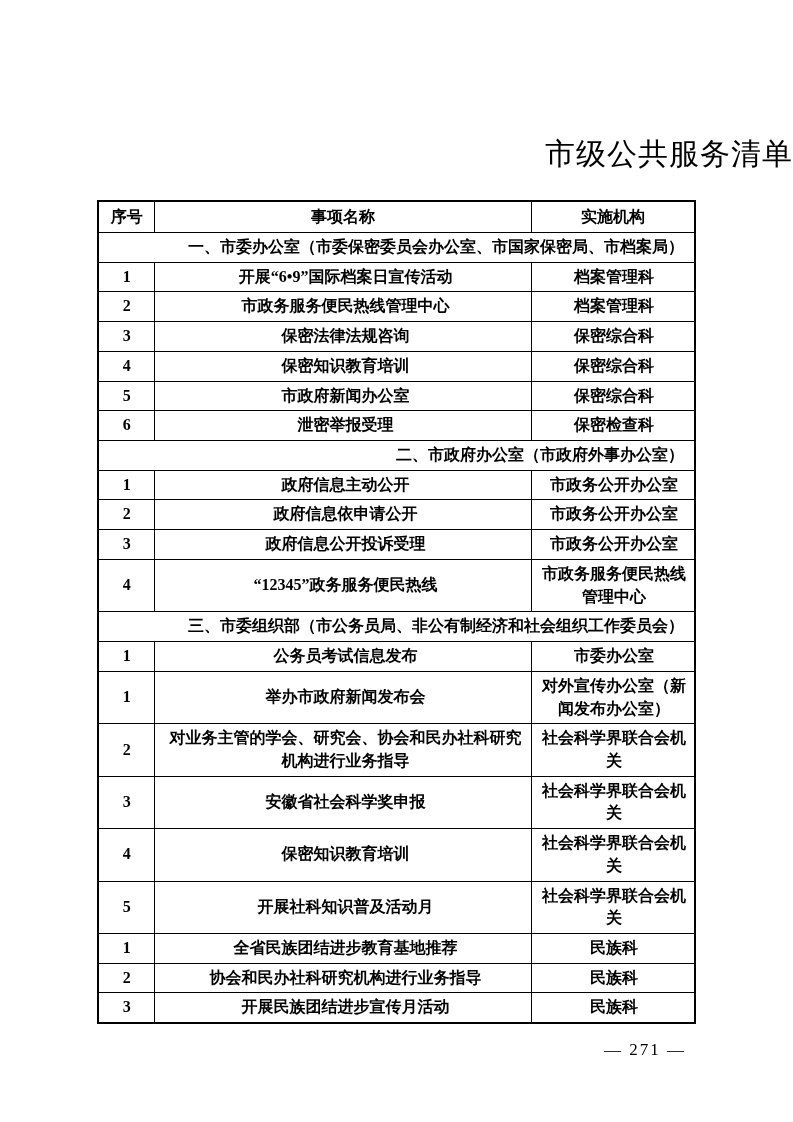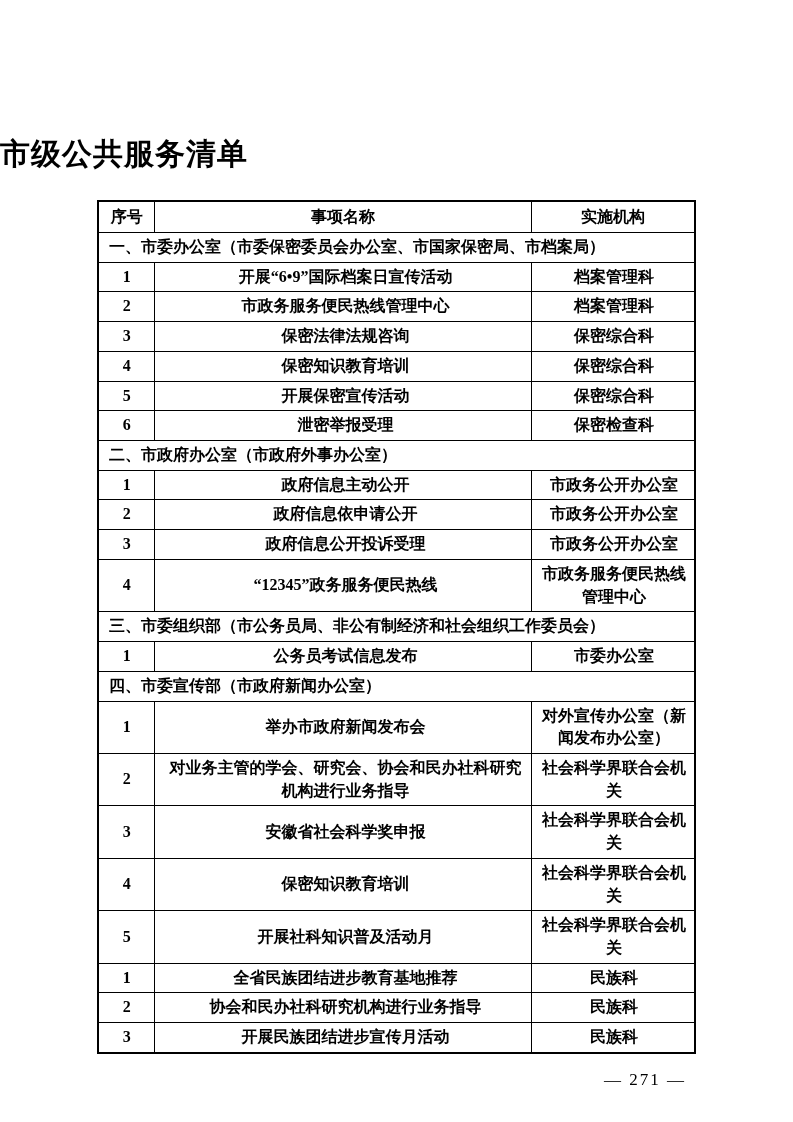--- a/index.html
+++ b/index.html
@@ -14,24 +14,24 @@
     width: 793px;
     height: 1122px;
     margin: 0 auto;
     background: #ffffff;
     box-sizing: border-box;
     padding-top: 134px;
     overflow: hidden;
   }
   .doc-title {
     margin: 0 0 25px 0;
-    text-align: left;
+    text-align: right;
     font-family: "Liberation Sans", sans-serif;
     font-size: 30px;
-    font-weight: bold;
+    font-weight: normal;
     letter-spacing: 1px;
   }
   table.service-table {
     width: 599px;
     margin: 16px auto;
     border-collapse: collapse;
     table-layout: fixed;
     border: 2px solid #000000;
     padding-left: 21px;
   }
@@ -46,21 +46,21 @@
     word-break: break-all;
   }
   .col-no     { width: 56px;  }
   .col-item   { width: 370px; }
   .col-agency { width: 161px; }
   .service-table th { text-align: center; height: 24px; }
   td.cell-no     { text-align: center; }
   td.cell-item   { text-align: center; padding-left: 11px; }
   td.cell-agency { text-align: center; padding-left: 8px;  }
   td.section-heading {
-    text-align: left;
+    text-align: right;
     padding: 3px 10px;
     font-family: Liberation Serif, serif;
   }
   .page-number {
     width: 599px;
     margin: 15px auto 0;
     box-sizing: border-box;
     text-align: right;
     padding-right: 10px;
     font-size: 17px;
@@ -106,21 +106,21 @@
           <td class="cell-item">保密法律法规咨询</td>
           <td class="cell-agency">保密综合科</td>
         </tr>
         <tr>
           <td class="cell-no">4</td>
           <td class="cell-item">保密知识教育培训</td>
           <td class="cell-agency">保密综合科</td>
         </tr>
         <tr>
           <td class="cell-no">5</td>
-          <td class="cell-item">开展保密宣传活动</td>
+          <td class="cell-item">市政府新闻办公室</td>
           <td class="cell-agency">保密综合科</td>
         </tr>
         <tr>
           <td class="cell-no">6</td>
           <td class="cell-item">泄密举报受理</td>
           <td class="cell-agency">保密检查科</td>
         </tr>
         <tr>
           <td colspan="3" class="section-heading">二、市政府办公室（市政府外事办公室）</td>
         </tr>
@@ -146,23 +146,20 @@
         </tr>
         <tr>
           <td colspan="3" class="section-heading">三、市委组织部（市公务员局、非公有制经济和社会组织工作委员会）</td>
         </tr>
         <tr>
           <td class="cell-no">1</td>
           <td class="cell-item">公务员考试信息发布</td>
           <td class="cell-agency">市委办公室</td>
         </tr>
         <tr>
-          <td colspan="3" class="section-heading">四、市委宣传部（市政府新闻办公室）</td>
-        </tr>
-        <tr>
           <td class="cell-no">1</td>
           <td class="cell-item">举办市政府新闻发布会</td>
           <td class="cell-agency">对外宣传办公室（新闻发布办公室）</td>
         </tr>
         <tr>
           <td class="cell-no">2</td>
           <td class="cell-item">对业务主管的学会、研究会、协会和民办社科研究机构进行业务指导</td>
           <td class="cell-agency">社会科学界联合会机关</td>
         </tr>
         <tr>

